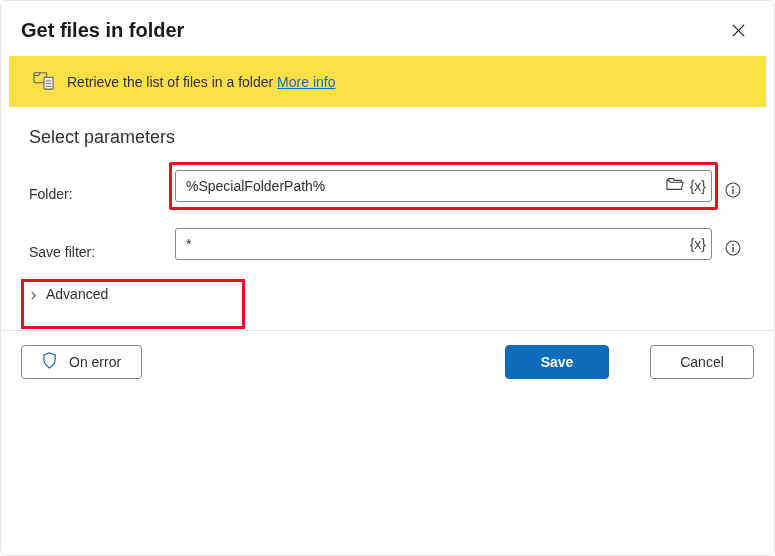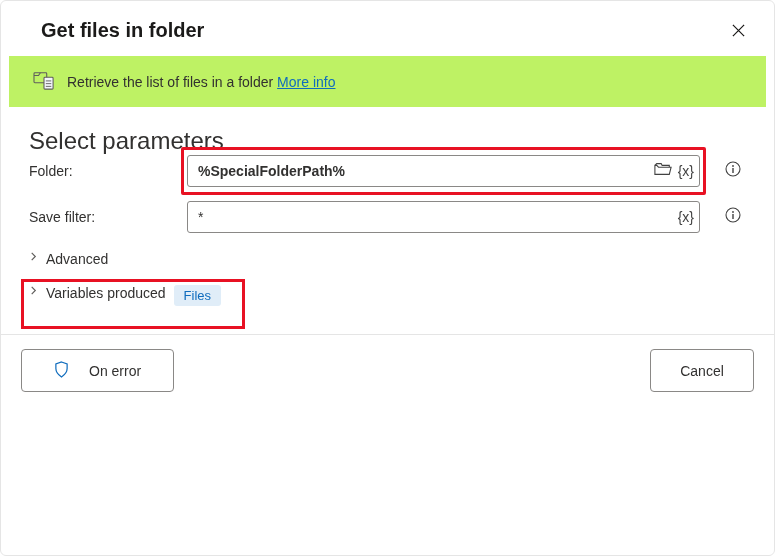--- a/index.html
+++ b/index.html
@@ -15,66 +15,67 @@
       border: 1px solid #e5e5e5;
       border-radius: 6px;
       display: flex;
       flex-direction: column;
       overflow: hidden;
     }
     .header {
       display: flex;
       align-items: center;
       justify-content: space-between;
-      padding: 18px 24px 14px 40px;
+      padding: 18px 24px 14px 20px;
     }
     .title {
       font-size: 20px;
       font-weight: 600;
       color: #1b1a19;
     }
     .close-btn {
       background: none;
       border: none;
       padding: 4px;
       cursor: pointer;
       color: #1b1a19;
       display: flex;
       align-items: center;
       justify-content: center;
     }
     .info-bar {
-      background: #bef264;
+      background: #fde047;
       padding: 14px 24px;
       display: flex;
       align-items: center;
       gap: 12px;
       font-size: 14px;
       color: #323130;
       margin: 0 8px;
     }
     .info-bar a {
       color: #0f6cbd;
       text-decoration: underline;
     }
     .main {
       padding: 20px 28px 10px 28px;
       flex: 1;
       overflow-y: auto;
     }
     .section-title {
-      font-size: 24px;
-      color: #323130;
+      font-size: 18px;
+      color: #323130;
+      margin-bottom: 22px;
       font-weight: 400;
     }
     .form-row {
       display: flex;
-      align-items: center;
-      margin-bottom: 14px;
-      gap: 20px;
+      align-items: flex-end;
+      margin-bottom: 26px;
+      gap: 8px;
     }
     .label-col {
       width: 138px;
       font-size: 14px;
       color: #323130;
     }
     .input-wrap {
       flex: 1;
       position: relative;
       display: flex;
@@ -138,21 +139,21 @@
       position: absolute;
       left: -8px;
       top: 308px;
       width: 224px;
       height: 50px;
       border: 3px solid #e81123;
       pointer-events: none;
     }
     .collapsible {
       display: flex;
-      align-items: flex-start;
+      align-items: flex-end;
       gap: 8px;
       font-size: 14px;
       color: #323130;
       margin: 18px 0;
       cursor: pointer;
     }
     .badge {
       background: #e0edf8;
       color: #0f6cbd;
       padding: 3px 10px;
@@ -161,28 +162,28 @@
     }
     .footer {
       border-top: 1px solid #e5e5e5;
       padding: 14px 20px;
       display: flex;
       align-items: center;
       justify-content: space-between;
       gap: 12px;
     }
     .btn {
-      height: 43px;
-      padding: 0 32px;
+      height: 34px;
+      padding: 0 20px;
       border-radius: 4px;
       font-size: 14px;
       cursor: pointer;
       display: inline-flex;
       align-items: center;
-      gap: 20px;
+      gap: 12px;
     }
     .btn-outline {
       background: #fff;
       border: 1px solid #8a8886;
       color: #323130;
     }
     .btn-primary {
       background: #0f6cbd;
       border: 1px solid #0f6cbd;
       color: #fff;
@@ -234,21 +235,21 @@
   </span>
 </div>
 
 <div class="main-wrapper">
 <div class="main">
   <div class="section-title">Select parameters</div>
 
   <div class="form-row">
     <div class="label-col">Folder:</div>
     <div class="input-wrap" style="position:relative;">
-      <input class="txt-input" type="text" style="font-weight: 700;" value="%SpecialFolderPath%">
+      <input class="txt-input" type="text" style="font-weight: 400;" value="%SpecialFolderPath%">
       <div class="input-icons">
         <span>
           <svg width="18" height="16" viewBox="0 0 20 16">
                 <path d="M1 4 L1 14 L17 14 L19 6 L5 6 L3 4 Z M1 4 L3 2 L8 2 L9 4 L17 4 L17 6" fill="none" stroke="#424242" stroke-width="1.2"></path>
               </svg>
         </span>
         <span style="font-size:14px;">{x}</span>
       </div>
       <div class="highlight-folder"></div>
     </div>
@@ -285,39 +286,31 @@
 
   <div class="collapsible">
     <span class="chev">
       <svg width="9" height="9" viewBox="0 0 10 10">
             <path d="M3 1 L7 5 L3 9" fill="none" stroke="#605e5c" stroke-width="1.3"></path>
           </svg>
     </span>
     <span>Advanced</span>
   </div>
 
-  <div class="collapsible">
-    <span class="chev">
-      <svg width="9" height="9" viewBox="0 0 10 10">
-            <path d="M3 1 L7 5 L3 9" fill="none" stroke="#605e5c" stroke-width="1.3"></path>
-          </svg>
-    </span>
-    <span>Variables produced</span>
-    <span class="badge">Files</span>
-  </div>
 
 </div>
 <div class="highlight-toggle" style="left:20px; top:172px;"></div>
 </div>
 
 <div class="footer">
   <button class="btn btn-outline">
     <span>
       <svg width="15" height="17" viewBox="0 0 16 18">
           <path d="M8 1 L14 3 V8 C14 13 8 17 8 17 C8 17 2 13 2 8 V3 Z" fill="none" stroke="#0f6cbd" stroke-width="1.3"></path>
         </svg>
     </span>
     <span>On error</span>
   </button>
   <div class="right-btns">
+    <button class="btn btn-primary">Save</button>
     <button class="btn btn-outline btn-cancel">Cancel</button>
   </div>
 </div>
 
 </body></html>

